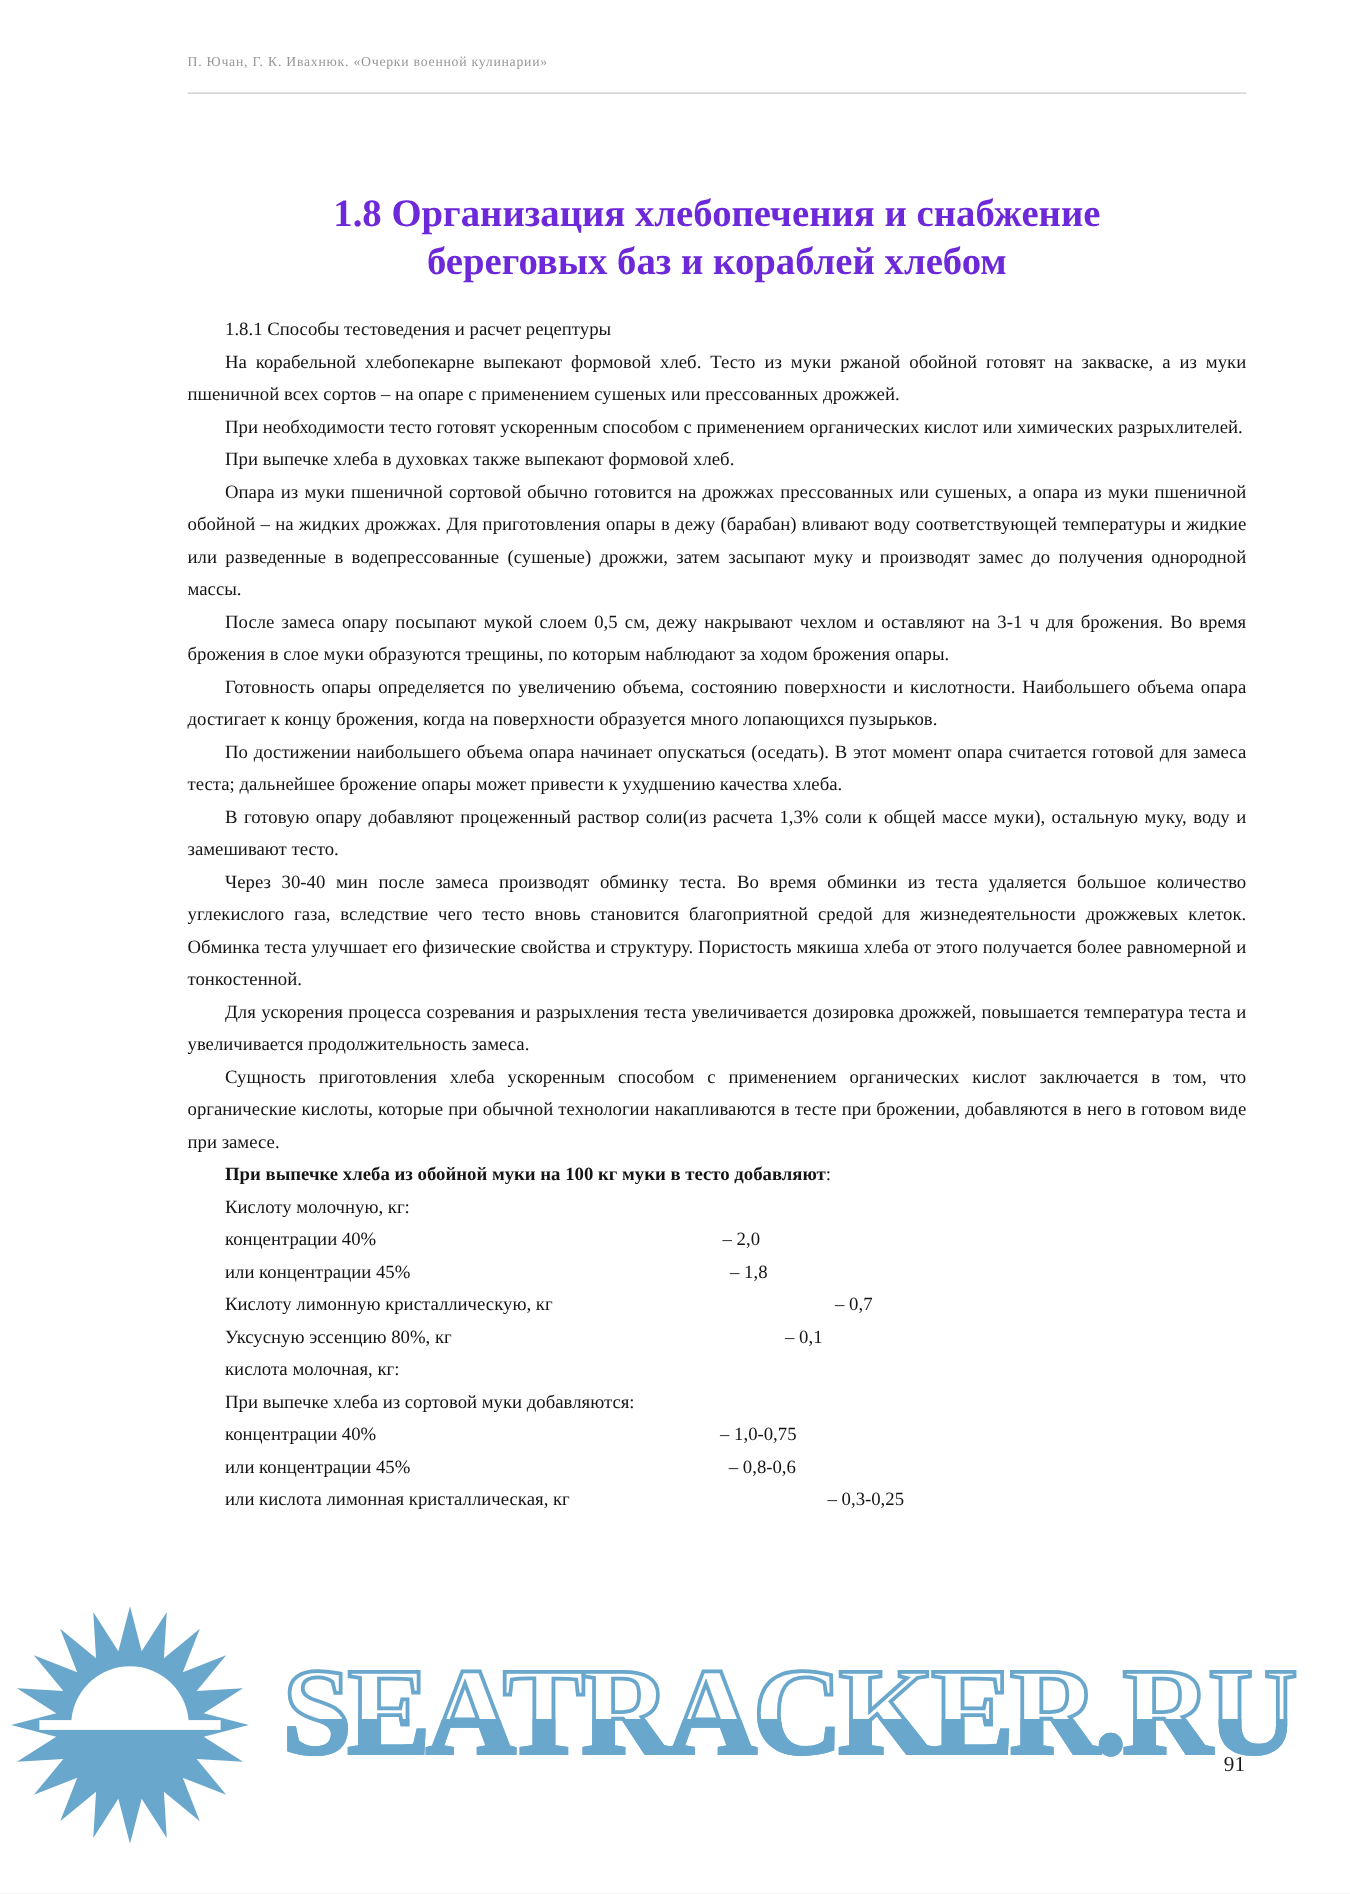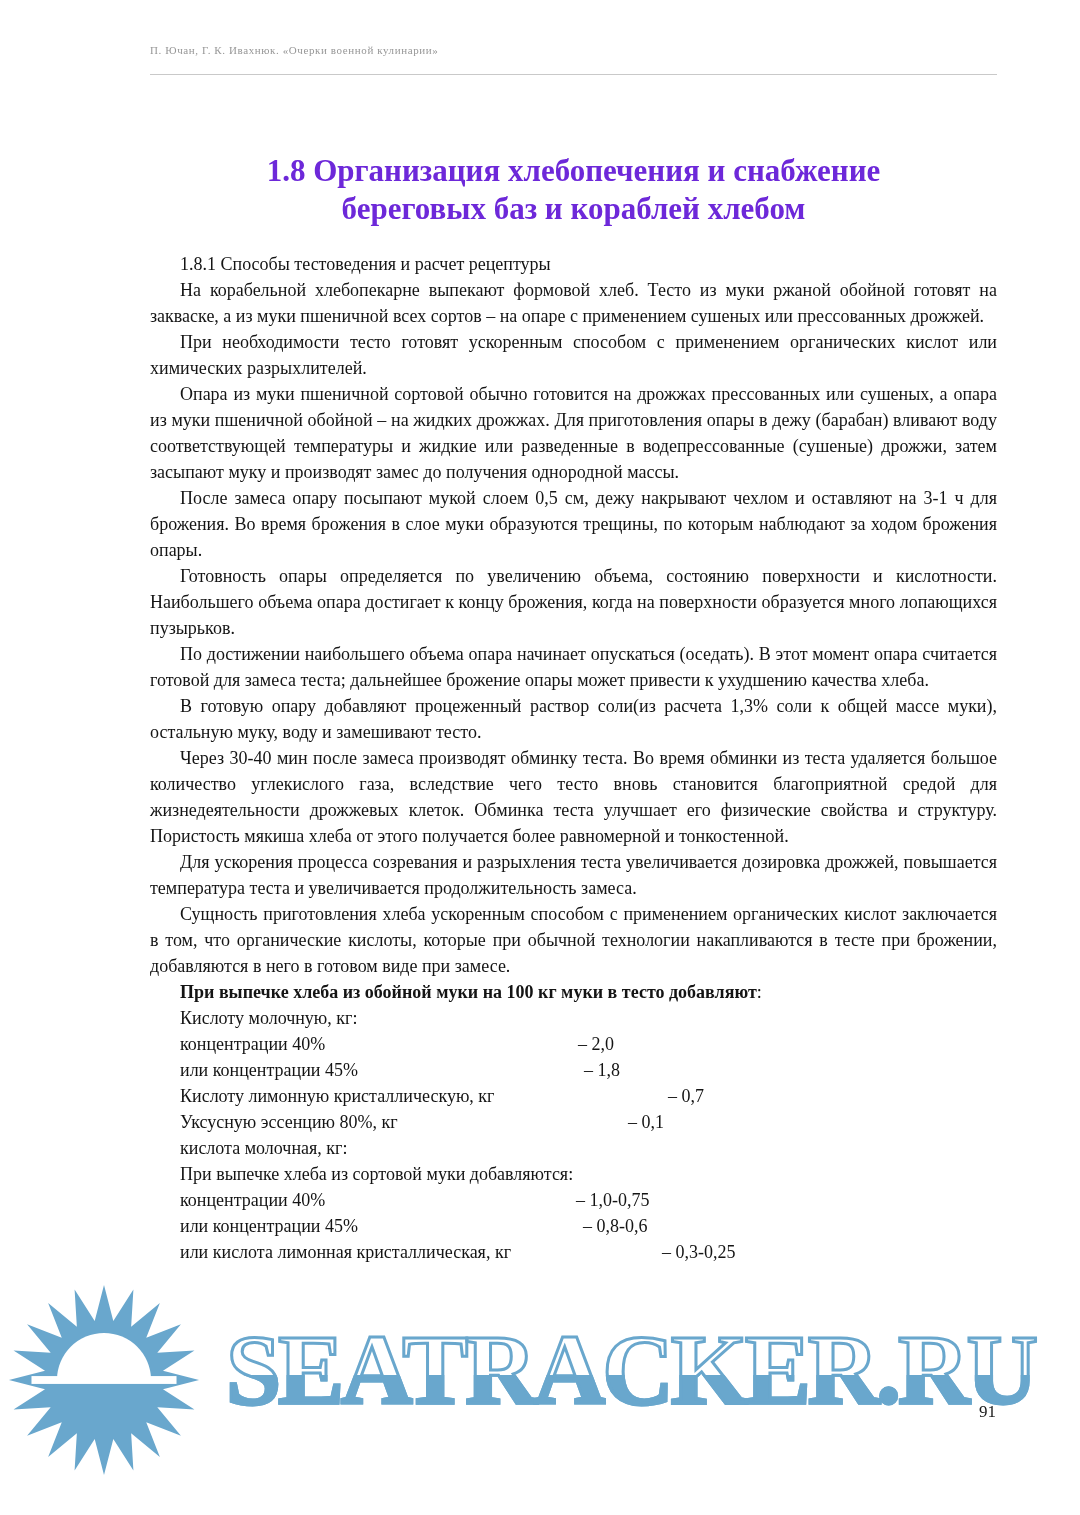--- a/index.html
+++ b/index.html
@@ -36,21 +36,21 @@
     font-weight: bold;
     font-size: 31px;
     line-height: 38px;
     color: #6d28d9;
   }
   
   .content {
     position: absolute;
     left: 150px; top: 251px;
     width: 847px;
-    font-size: 18px;
+    font-size: 15px;
     line-height: 26px;
     z-index: 2;
   }
   .content p {
     text-indent: 30px;
     text-align: justify;
     hyphens: none;
   }
   .section-heading { text-align: left !important; }
   .bold-line b { font-weight: bold; }
@@ -115,20 +115,21 @@
 
   <div class="chapter-title">
     <div>1.8 Организация хлебопечения и снабжение</div>
     <div>береговых баз и кораблей хлебом</div>
   </div>
 
   <div class="content">
     <p class="section-heading">1.8.1 Способы тестоведения и расчет рецептуры</p>
     <p>На корабельной хлебопекарне выпекают формовой хлеб. Тесто из муки ржаной обойной готовят на закваске, а из муки пшеничной всех сортов – на опаре с применением сушеных или прессованных дрожжей.</p>
     <p>При необходимости тесто готовят ускоренным способом с применением органических кислот или химических разрыхлителей.</p>
+    <p>При выпечке хлеба в духовках также выпекают формовой хлеб.</p>
     <p>Опара из муки пшеничной сортовой обычно готовится на дрожжах прессованных или сушеных, а опара из муки пшеничной обойной – на жидких дрожжах. Для приготовления опары в дежу (барабан) вливают воду соответствующей температуры и жидкие или разведенные в водепрессованные (сушеные) дрожжи, затем засыпают муку и производят замес до получения однородной массы.</p>
     <p>После замеса опару посыпают мукой слоем 0,5 см, дежу накрывают чехлом и оставляют на 3-1 ч для брожения. Во время брожения в слое муки образуются трещины, по которым наблюдают за ходом брожения опары.</p>
     <p>Готовность опары определяется по увеличению объема, состоянию поверхности и кислотности. Наибольшего объема опара достигает к концу брожения, когда на поверхности образуется много лопающихся пузырьков.</p>
     <p>По достижении наибольшего объема опара начинает опускаться (оседать). В этот момент опара считается готовой для замеса теста; дальнейшее брожение опары может привести к ухудшению качества хлеба.</p>
     <p>В готовую опару добавляют процеженный раствор соли(из расчета 1,3% соли к общей массе муки), остальную муку, воду и замешивают тесто.</p>
     <p>Через 30-40 мин после замеса производят обминку теста. Во время обминки из теста удаляется большое количество углекислого газа, вследствие чего тесто вновь становится благоприятной средой для жизнедеятельности дрожжевых клеток. Обминка теста улучшает его физические свойства и структуру. Пористость мякиша хлеба от этого получается более равномерной и тонкостенной.</p>
     <p>Для ускорения процесса созревания и разрыхления теста увеличивается дозировка дрожжей, повышается температура теста и увеличивается продолжительность замеса.</p>
     <p>Сущность приготовления хлеба ускоренным способом с применением органических кислот заключается в том, что органические кислоты, которые при обычной технологии накапливаются в тесте при брожении, добавляются в него в готовом виде при замесе.</p>
     <p class="bold-line"><b>При выпечке хлеба из обойной муки на 100 кг муки в тесто добавляют</b><span>:</span></p>
 

